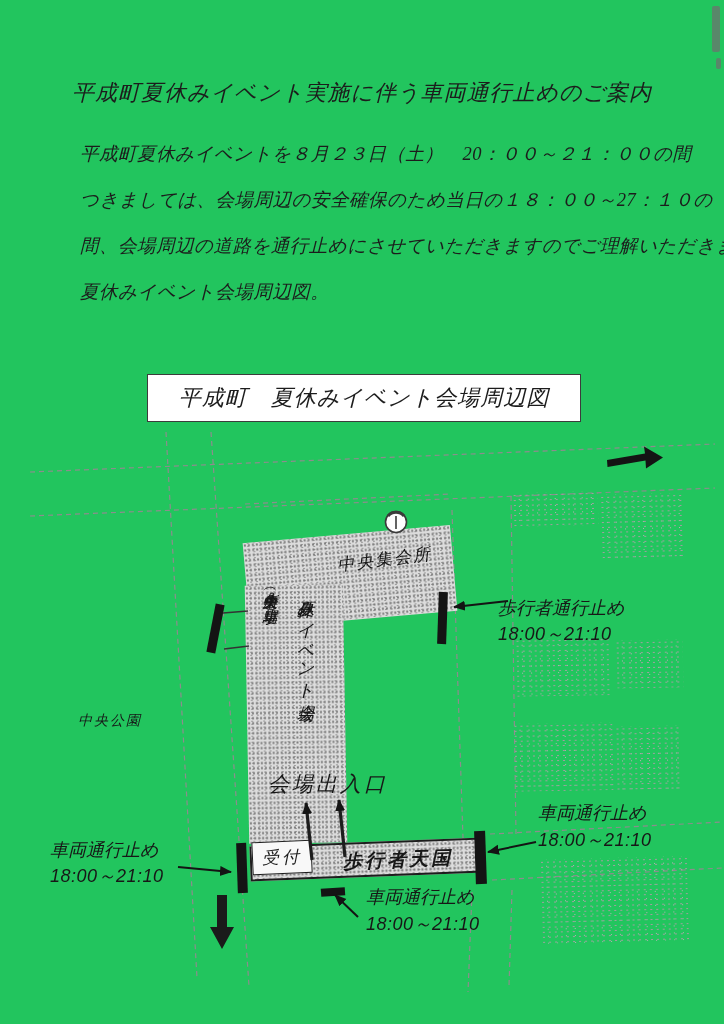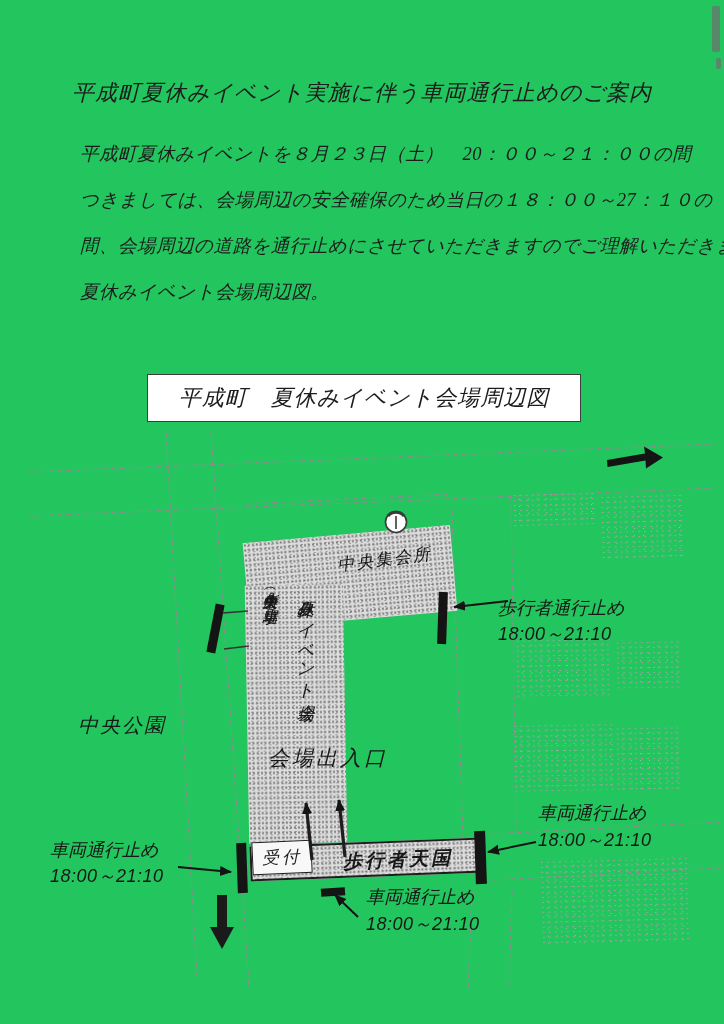--- a/index.html
+++ b/index.html
@@ -136,23 +136,23 @@
 
     <path d="M217,465 L227,465 L227,497 L234,497 L222,519 L210,497 L217,497 Z" fill="#1a1a1a"></path>
   </svg>
 
 
   <div class="abs mlabel" style="left:337px;top:548px;font-size:17px;letter-spacing:2px;transform:rotate(-7deg);">中央集会所</div>
 
   <div class="abs mlabel vert" style="left:294px;top:588px;height:170px;font-size:17px;letter-spacing:1px;">夏休みイベント会場</div>
   <div class="abs mlabel vert" style="left:260px;top:582px;height:190px;font-size:15px;">（中央集会所＆駐車場）</div>
 
-  <div class="abs mlabel" style="left:268px;top:744px;font-size:21px;letter-spacing:3px;">会場出入口</div>
+  <div class="abs mlabel" style="left:268px;top:770px;font-size:21px;letter-spacing:3px;">会場出入口</div>
 
-  <div class="abs mlabel" style="left:78px;top:712px;font-size:20px;letter-spacing:2px;">中央公園</div>
+  <div class="abs mlabel" style="left:78px;top:712px;font-size:14px;letter-spacing:2px;">中央公園</div>
 
   <div class="abs glabel" style="left:498px;top:563px;line-height:26px;margin-top:32px;">
     <div>歩行者通行止め</div>
     <div class="time">18:00～21:10</div>
   </div>
 
   <div class="abs glabel" style="left:50px;top:837px;line-height:26px;">
     <div>車両通行止め</div>
     <div class="time">18:00～21:10</div>
   </div>

